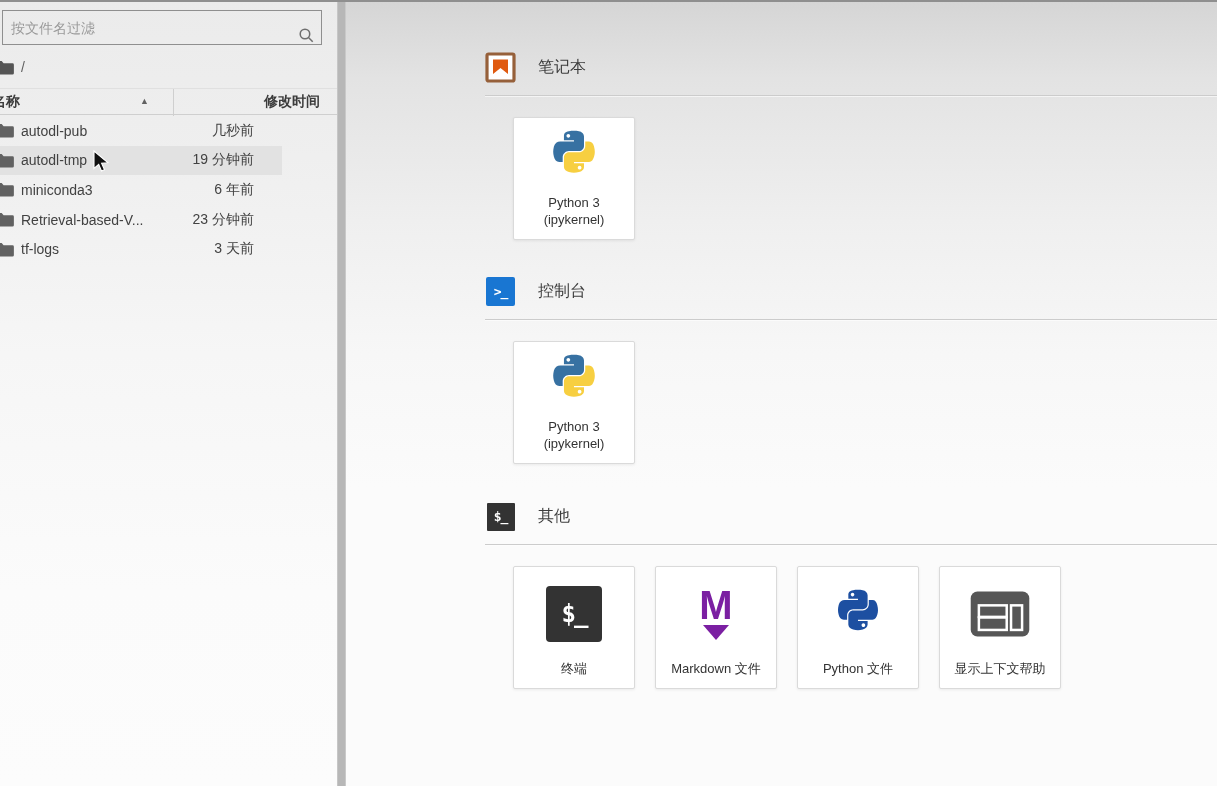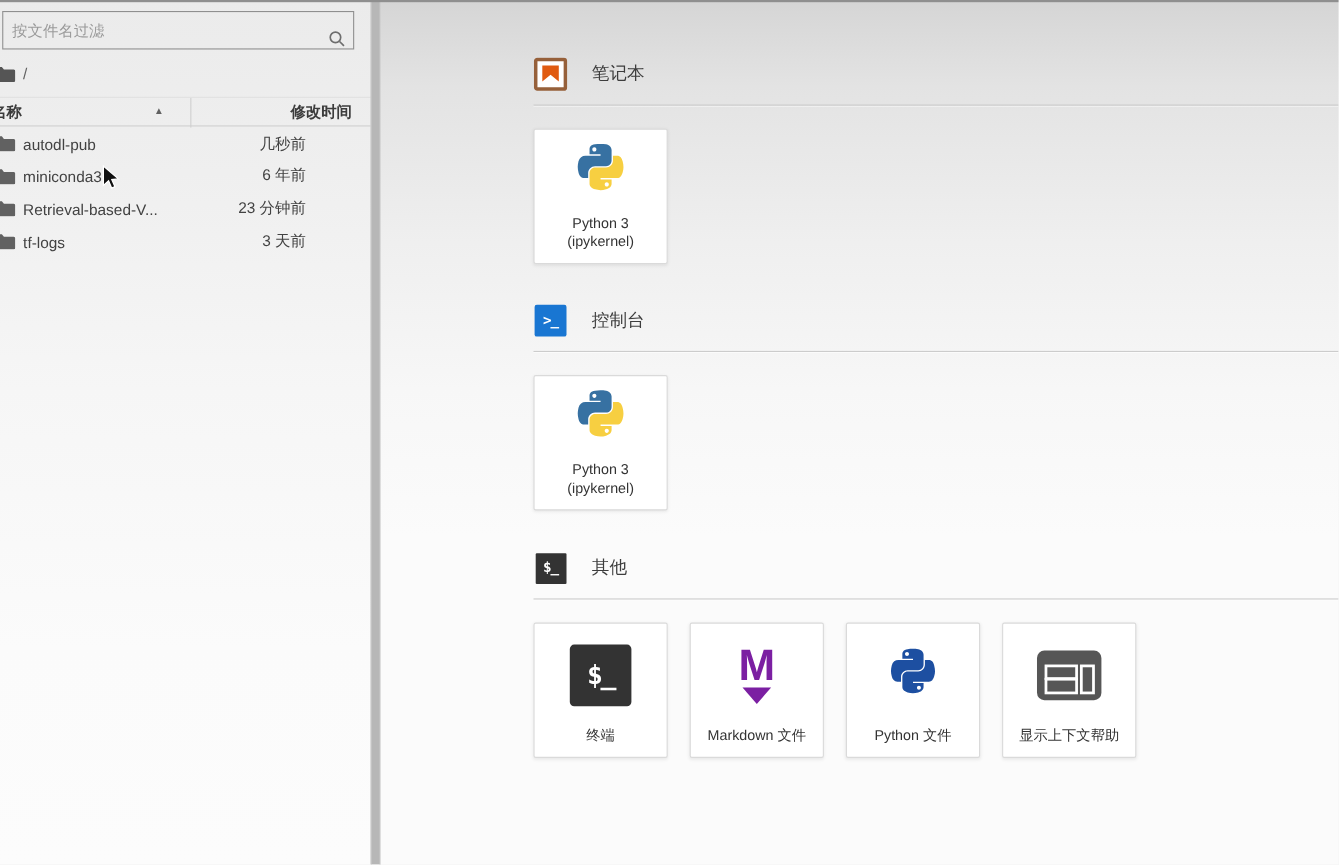--- a/index.html
+++ b/index.html
@@ -47,21 +47,21 @@
   .col-sep{ position:absolute; left:173px; top:0; height:27px; border-left:1px solid #cfcfcf; }
   .col-modified{ position:absolute; right:17px; }
 
   .file-list{ position:absolute; top:116px; left:0; width:282px; }
   .file-row{
     height:29.6px; display:flex; align-items:center; font-size:14px; color:#424242;
   }
   .file-row.highlight{ background:#e2e2e2; }
   .row-folder{ margin-left:-5px; display:flex; }
   .row-name{ margin-left:7px; white-space:nowrap; }
-  .row-time{ margin-left:auto; margin-right:4px; white-space:nowrap; }
+  .row-time{ margin-left:auto; margin-right:28px; white-space:nowrap; }
 
   
   .splitter{
     position:absolute; top:0; left:337px; width:9px; height:786px;
     background:#b7b7b7; border-left:1px solid #c6c6c6; border-right:1px solid #c9c9c9;
     cursor:col-resize;
   }
 
   
   .main{
@@ -69,21 +69,21 @@
     background:linear-gradient(180deg,#d5d5d5 0%,#e3e3e3 10%,#efefef 28%,#f7f7f7 45%,#fbfbfb 62%,#fbfbfb 100%);
     overflow:hidden;
   }
   .launcher{ padding:52px 0 0 139px; }
   .sec-head{ display:flex; align-items:center; height:31px;text-align:right; }
   .sec-head .sec-icon{ width:31px; height:31px; flex:0 0 31px; display:flex; align-items:center; justify-content:center; }
   .sec-title{ margin-left:22px; font-size:16px; font-weight:500; color:#3d3d3d; }
   .sec2 .sec-head{ margin-top:36px; }
   .sec3 .sec-head{ margin-top:37px; }
   .sec-divider{ margin-top:12px; border-bottom:1px solid #cccccc; box-shadow:0 1px 0 rgba(255,255,255,.6); }
-  .cards{ margin-top:21px; display:flex; gap:20px; }
+  .cards{ margin-top:21px; display:flex; gap:20px;margin-left:28px; }
 
   .card{
     width:122px; height:123px; background:#fff;
     border:1px solid #dadada; border-radius:2px;
     box-shadow:0 1px 3px rgba(0,0,0,.07);
     display:flex; flex-direction:column; align-items:center;
     cursor:pointer;
   }
   .card .card-icon{ flex:1; display:flex; align-items:center; justify-content:center; width:100%; }
   .card .card-label{ font-size:13px; line-height:17px; color:#333; text-align:center; padding-bottom:11px; white-space:nowrap; }
@@ -151,20 +151,29 @@
   <div class="file-list">
     <div class="file-row">
       <span class="row-folder">
           <svg width="19" height="15" viewBox="0 0 20 16">
             <path d="M0 2.5 A1.5 1.5 0 0 1 1.5 1 H7 l2 2.5 H18.5 A1.5 1.5 0 0 1 20 5 V14 a1.5 1.5 0 0 1 -1.5 1.5 H1.5 A1.5 1.5 0 0 1 0 14 Z" fill="#616161"></path>
           </svg>
         </span>
       <span class="row-name">autodl-pub</span>
       <span class="row-time">几秒前</span>
     </div>
+    <div class="file-row highlight">
+      <span class="row-folder">
+          <svg width="19" height="15" viewBox="0 0 20 16">
+            <path d="M0 2.5 A1.5 1.5 0 0 1 1.5 1 H7 l2 2.5 H18.5 A1.5 1.5 0 0 1 20 5 V14 a1.5 1.5 0 0 1 -1.5 1.5 H1.5 A1.5 1.5 0 0 1 0 14 Z" fill="#616161"></path>
+          </svg>
+        </span>
+      <span class="row-name">autodl-tmp</span>
+      <span class="row-time">19 分钟前</span>
+    </div>
     <div class="file-row">
       <span class="row-folder">
           <svg width="19" height="15" viewBox="0 0 20 16">
             <path d="M0 2.5 A1.5 1.5 0 0 1 1.5 1 H7 l2 2.5 H18.5 A1.5 1.5 0 0 1 20 5 V14 a1.5 1.5 0 0 1 -1.5 1.5 H1.5 A1.5 1.5 0 0 1 0 14 Z" fill="#616161"></path>
           </svg>
         </span>
       <span class="row-name">miniconda3</span>
       <span class="row-time">6 年前</span>
     </div>
     <div class="file-row">

